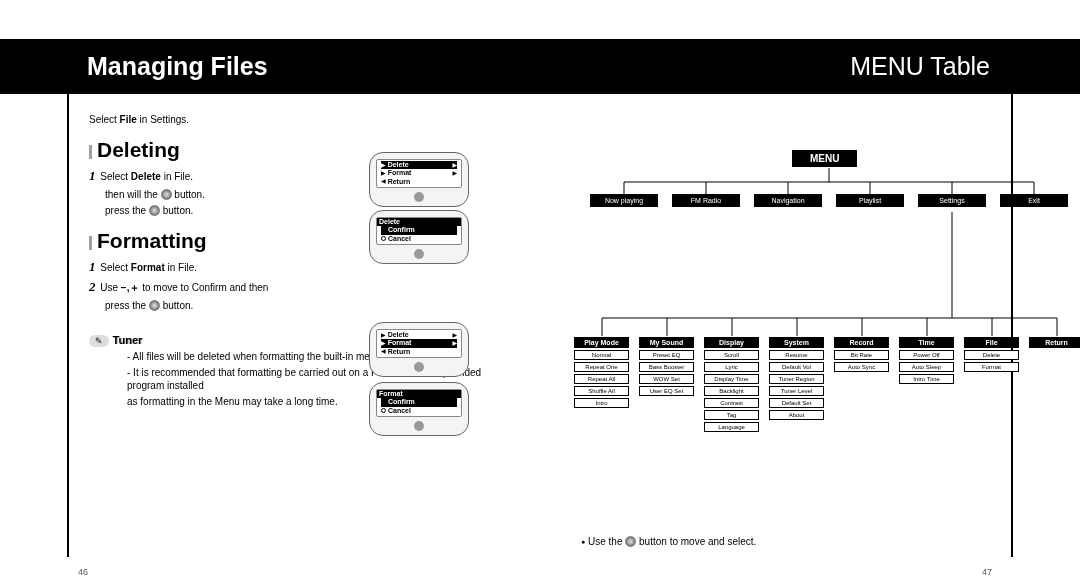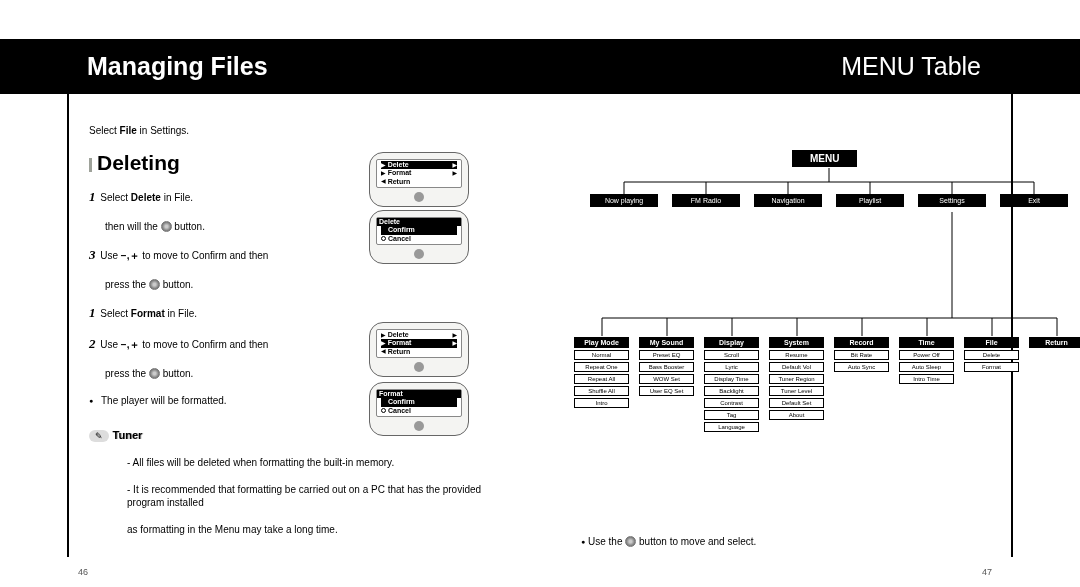--- a/index.html
+++ b/index.html
@@ -1,28 +1,28 @@
 <!DOCTYPE html>
 <html><head>
 <meta charset="utf-8">
 <style>
   body { margin:0; background:#fff; font-family:Arial,Helvetica,sans-serif; font-size:11px; color:#000; }
   .page { width:1080px; height:587px; position:relative; }
   .blackband { position:absolute; left:0; right:0; top:39px; height:55px; background:#000; }
   .content { position:absolute; top:60px; left:67px; right:67px; bottom:30px; border-left:2px solid #000; border-right:2px solid #000; }
   .content-inner { position:relative; height:100%; }
-  .band-inner { position:absolute; top:-21px; height:55px; left:0; right:12px; display:flex; justify-content:space-between; align-items:center; color:#fff; }
+  .band-inner { position:absolute; top:-21px; height:55px; left:0; right:3px; display:flex; justify-content:space-between; align-items:center; color:#fff; }
   .title-left { font-size:25px; font-weight:bold; padding-left:18px; }
   .title-right { font-size:25px; font-weight:normal; padding-right:18px; }
   .footer-left, .footer-right { position:absolute; bottom:10px; font-size:9px; color:#555; }
   .footer-left { left:78px; }
   .footer-right { right:88px; }
 
   .leftcol { position:absolute; top:50px; left:20px; width:430px; }
-  .leftcol p { margin:14px 0; line-height:1.3; font-size:10px; }
+  .leftcol p { margin:3px 0; line-height:1.3; font-size:10px; }
   .intro { margin-bottom:14px; }
   .sec-head { font-size:21px; font-weight:bold; margin:12px 0 6px 0; }
   .sec-head::before { content:""; display:inline-block; width:3px; height:14px; background:#9ea29a; margin-right:5px; vertical-align:-2px; }
   .num { font-style:italic; font-weight:bold; font-size:13px; margin-right:2px; font-family:"Times New Roman",serif;}
   .bullet { list-style:none; padding-left:12px; position:relative; margin:3px 0; font-size:10px;}
   .bullet::before { content:"●"; position:absolute; left:0; font-size:7px; top:2px; }
   .mbtn { display:inline-block; width:11px; height:11px; border-radius:50%; background:radial-gradient(circle,#ccc 20%,#888 60%,#555 100%); vertical-align:-2px; border:1px solid #777; box-sizing:border-box; }
   .arith { font-weight:bold; }
   .noteicon { display:inline-block; background:#ddd; border-radius:8px; padding:1px 6px; font-size:9px; margin-right:4px;}
 
@@ -66,27 +66,26 @@
       </div>
 
       <div class="leftcol">
         <p class="intro">
           <span>Select </span><b>File</b><span> in Settings.</span>
         </p>
 
         <div class="sec-head">Deleting</div>
         <p><span class="num">1</span> <span>Select </span><b>Delete</b><span> in File.</span></p>
         <p style="padding-left:16px"><span>then will the </span><span class="mbtn"></span><span> button.</span></p>
-        <p><span class="num">3</span> <span>Use </span><span class="arith">−,＋</span><span> to move to Confirm and then</span></p>
         <p style="padding-left:16px"><span>press the </span><span class="mbtn"></span><span> button.</span></p>
 
+        <div class="sec-head">Formatting</div>
         <p><span class="num">1</span> <span>Select </span><b>Format</b><span> in File.</span></p>
         <p><span class="num">2</span> <span>Use </span><span class="arith">−,＋</span><span> to move to Confirm and then</span></p>
         <p style="padding-left:16px"><span>press the </span><span class="mbtn"></span><span> button.</span></p>
-        <p class="bullet">The player will be formatted.</p>
 
         <div style="margin-top:22px">
           <div><span class="noteicon">✎</span><b style="text-shadow:1px 0 #aaa">Tuner</b></div>
           <p style="padding-left:38px">- All files will be deleted when formatting the built-in memory.</p>
           <p style="padding-left:38px">- It is recommended that formatting be carried out on a PC that has the provided program installed</p>
           <p style="padding-left:38px">  as formatting in the Menu may take a long time.</p>
         </div>
       </div>
 
       <div class="device d1">

